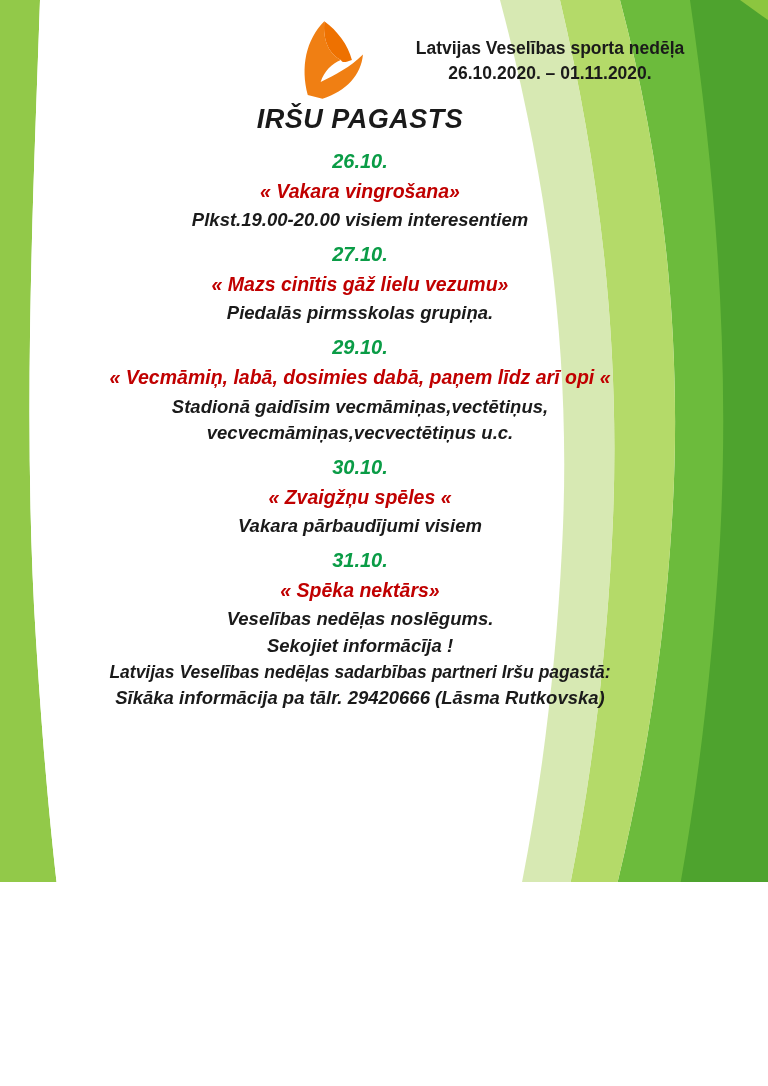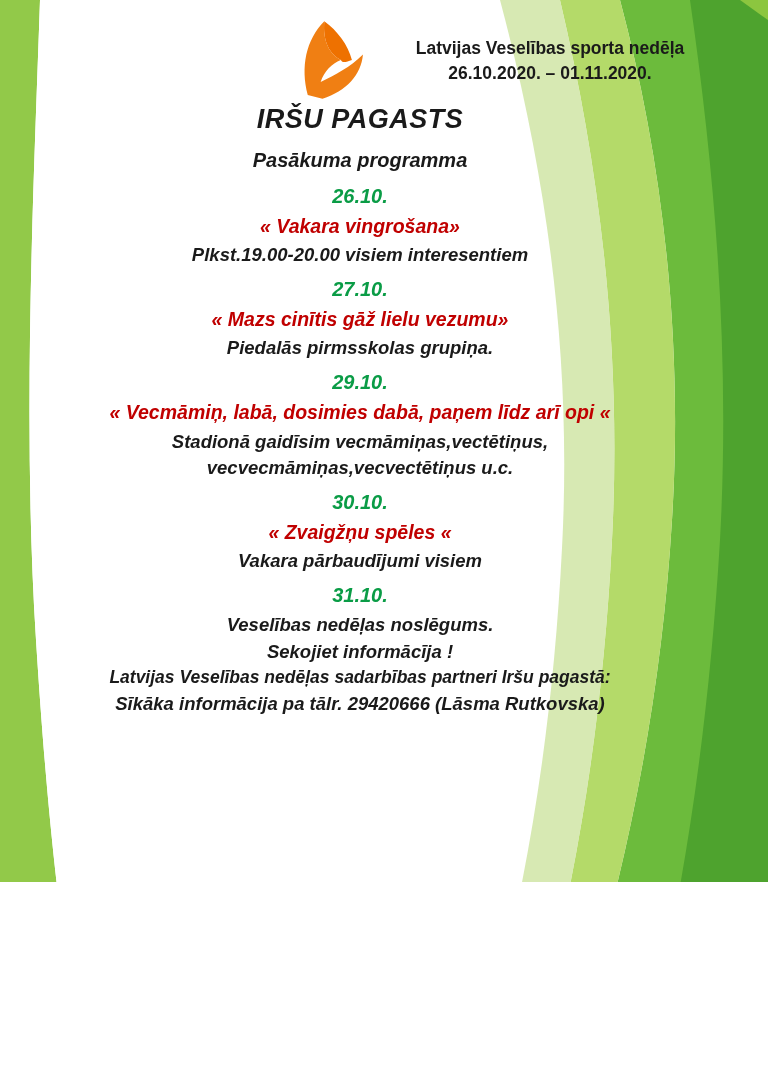--- a/index.html
+++ b/index.html
@@ -254,21 +254,20 @@
   </svg>
 
   <div class="header-title">
     <span>Latvijas Veselības sporta nedēļa</span>
     <span class="line2">26.10.2020. – 01.11.2020.</span>
   </div>
 
   <div class="content">
 
     <div class="place-title">IRŠU PAGASTS</div>
-    <div class="subtitle">Pasākuma programma</div>
 
     <div class="program-entry">
       <div class="date">26.10.</div>
       <div class="event-name">« Vakara vingrošana»</div>
       <div class="event-desc">Plkst.19.00-20.00 visiem interesentiem</div>
     </div>
 
     <div class="program-entry">
       <div class="date">27.10.</div>
       <div class="event-name">« Mazs cinītis gāž lielu vezumu»</div>
@@ -284,20 +283,21 @@
     </div>
 
     <div class="program-entry">
       <div class="date">30.10.</div>
       <div class="event-name">« Zvaigžņu spēles «</div>
       <div class="event-desc">Vakara pārbaudījumi visiem</div>
     </div>
 
     <div class="program-entry">
       <div class="date">31.10.</div>
+      <div class="event-name">« Spēka nektārs»</div>
       <div class="event-desc">Veselības nedēļas noslēgums.</div>
     </div>
 
     <div class="closing">
       <div>Sekojiet informācīja !</div>
       <div class="partners">Latvijas Veselības nedēļas sadarbības partneri Iršu pagastā:</div>
       <div>Sīkāka informācija pa tālr. 29420666 (Lāsma Rutkovska)</div>
     </div>
   </div>
 

